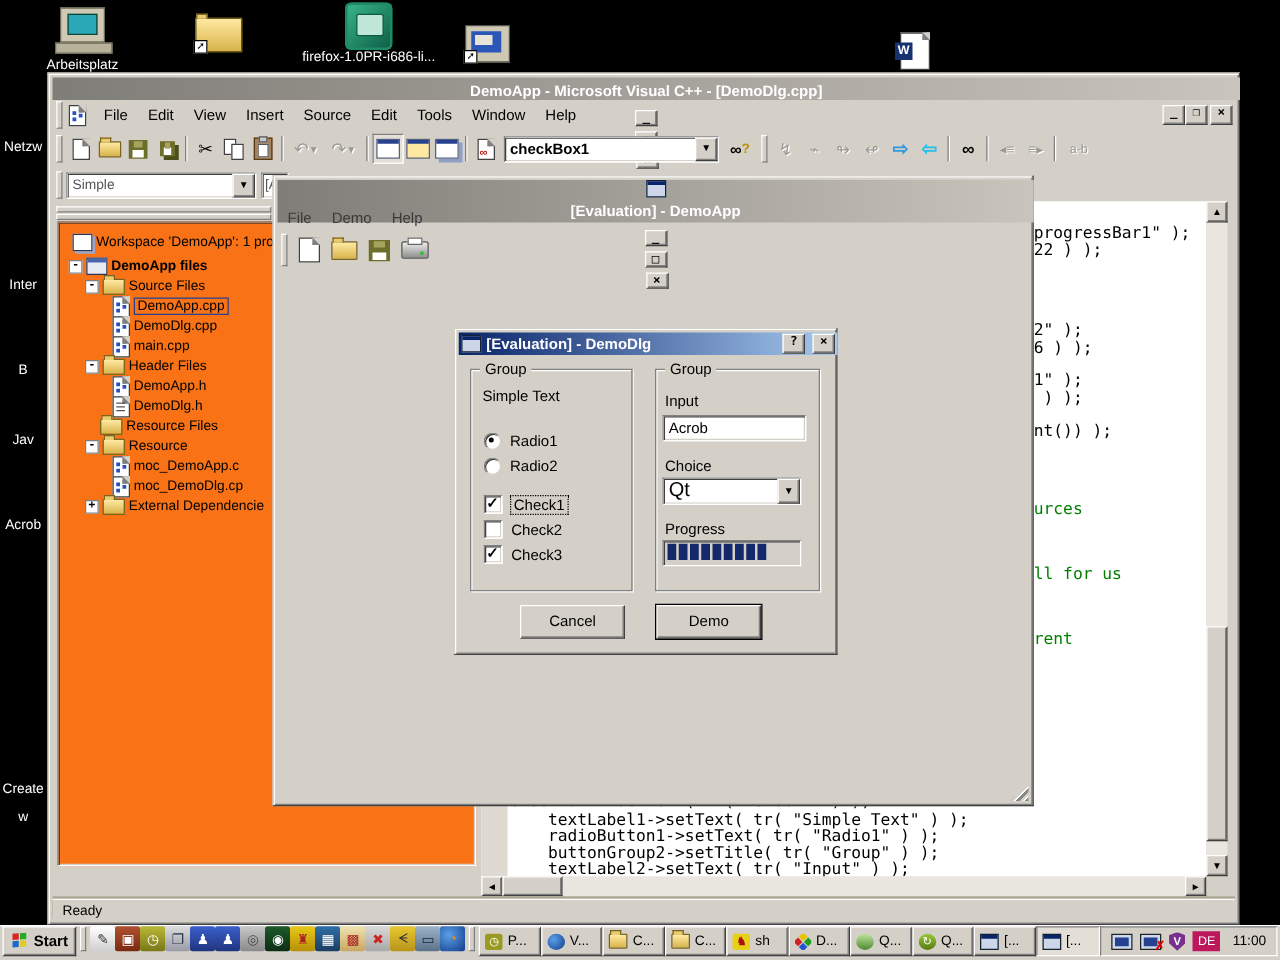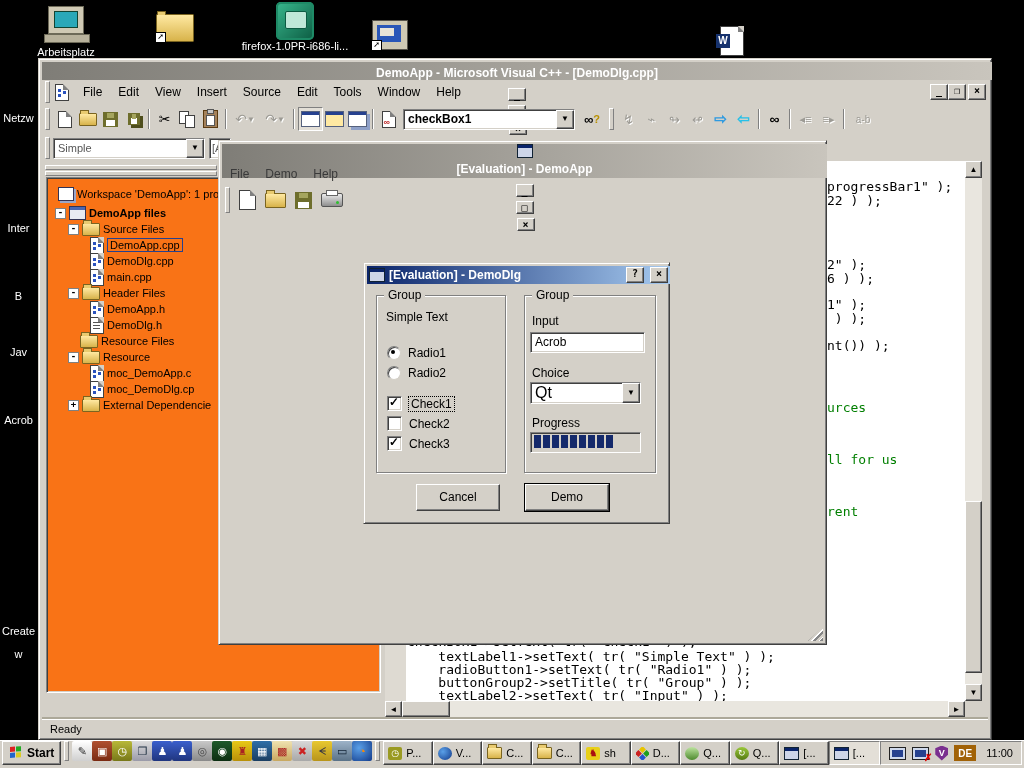--- a/index.html
+++ b/index.html
@@ -78,21 +78,21 @@
   .thumb{background:#d4d0c8;border:1px solid;border-color:#fff #404040 #404040 #fff;box-shadow:inset -1px -1px 0 #808080;}
   .resize-grip{background:repeating-linear-gradient(135deg,#d4d0c8 0 2px,#fff 2px 3px,#868686 3px 5px);}
   .ql{width:20px;height:20px;border-radius:2px;display:flex;align-items:center;justify-content:center;
       font-size:11px;color:#fff;flex:none;}
   .taskb{height:22px;display:flex;align-items:center;gap:4px;padding:0 4px;font-size:11px;overflow:hidden;white-space:nowrap;}
   .tico{width:14px;height:13px;flex:none;display:flex;align-items:center;justify-content:center;}
   .trpc{width:15px;height:11px;border:1px solid #222;background:#cfd9ec;position:relative;flex:none;}
   .trpc::before{content:"";position:absolute;left:2px;top:2px;right:2px;bottom:2px;background:#26418f;}
   .shield{width:13px;height:15px;background:#7a2f8f;clip-path:polygon(50% 0,100% 18%,100% 60%,50% 100%,0 60%,0 18%);
           color:#fff;font-weight:bold;font-size:9px;display:flex;align-items:center;justify-content:center;flex:none;}
-  .deic{width:22px;height:16px;background:#a16207;color:#fff;font-size:10px;font-weight:bold;
+  .deic{width:22px;height:16px;background:#be185d;color:#fff;font-size:10px;font-weight:normal;
         display:flex;align-items:center;justify-content:center;flex:none;}
   .dlabel{color:#fff;text-shadow:1px 1px 1px #000;text-align:center;font-size:11px;}
   .sharr{position:absolute;left:-2px;bottom:-2px;width:9px;height:9px;background:#fff;border:1px solid #000;
          font-size:8px;line-height:8px;text-align:center;}
   .cvic{width:5px;height:5px;background:#1b3c8c;box-shadow:7px 0 0 #c81ec8,3px 6px 0 #18b2c8;flex:none;margin:0 8px 6px 0;}
 </style>
 </head>
 <body>
 
 <div class="screen">

